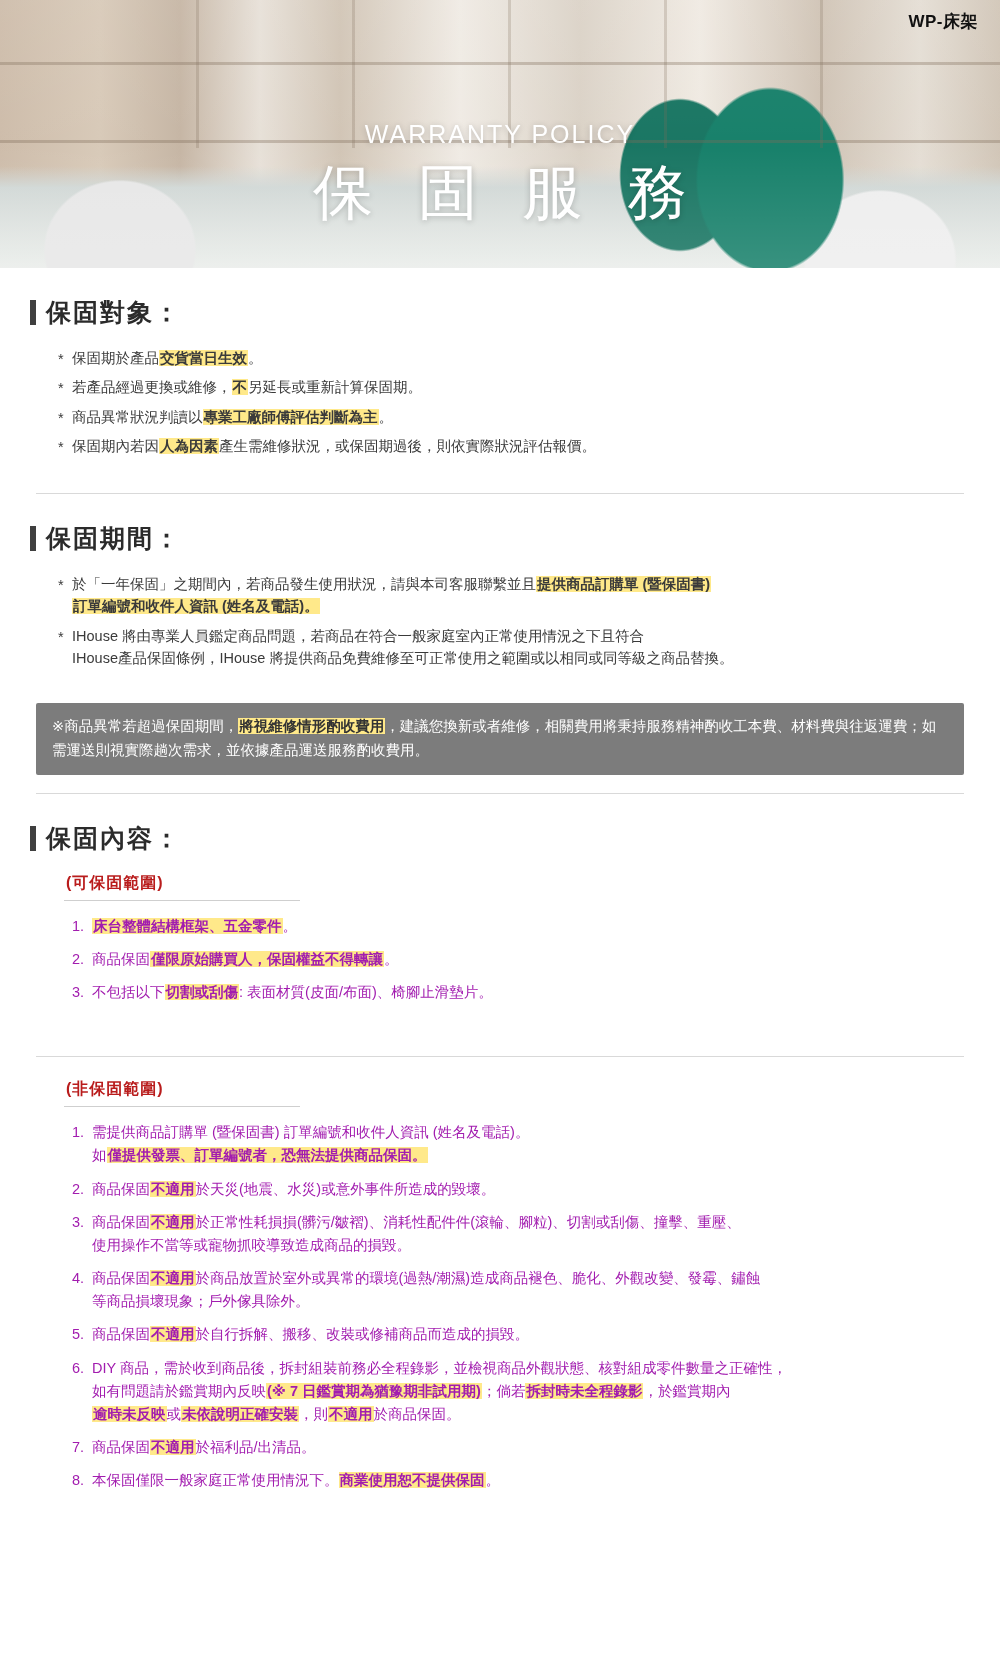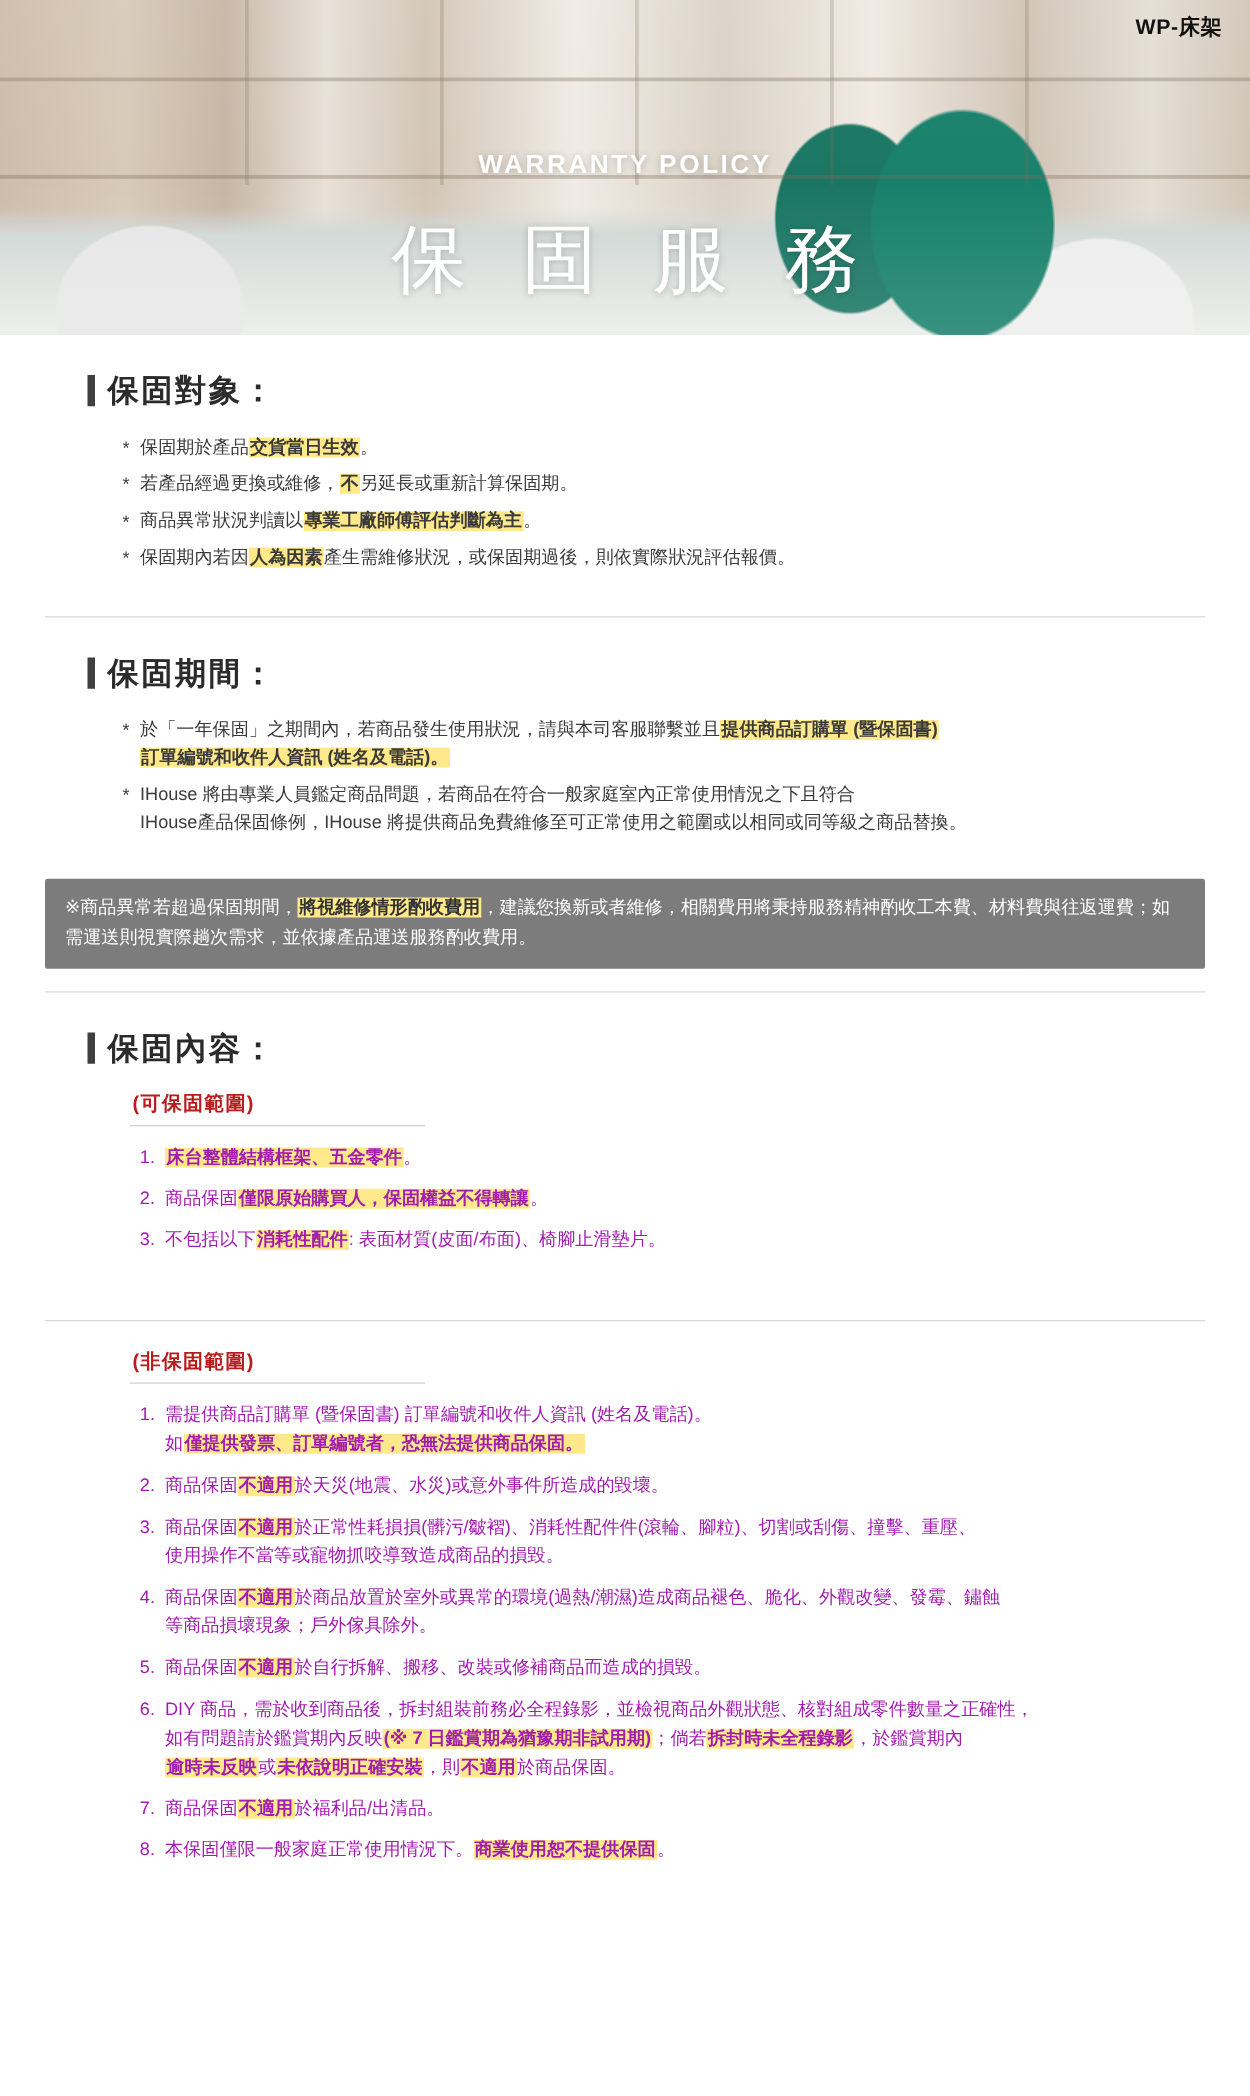--- a/index.html
+++ b/index.html
@@ -49,42 +49,42 @@
     position:absolute; inset:0;
     background:linear-gradient(to bottom, rgba(255,255,255,0.10), rgba(255,255,255,0.05) 55%, rgba(255,255,255,0.18));
   }
   .hero-title-wrap {
     position:absolute; left:0; right:0; top:120px;
     text-align:center;
     color:#fff;
     text-shadow:0 1px 6px rgba(0,0,0,0.22);
   }
   .hero-sub {
-    font-size:21px;
+    font-size:25px;
     letter-spacing:2px;
-    font-weight:700;
-    margin-bottom:24px;
+    font-weight:400;
+    margin-bottom:4px;
   }
   .hero-main {
     font-size:60px;
     letter-spacing:14px;
     font-weight:400;
     padding-left:14px;
   }
   .hero-code {
     position:absolute; right:22px; top:10px;
     font-size:17px;
     font-weight:bold;
     color:#111;
     letter-spacing:0.5px;
   }
 
   
   .content { padding:0 0 40px 0; }
-  .section { padding:28px 70px 10px 70px; }
+  .section { padding:28px 70px 10px 30px; }
   .divider { height:1px; background:#d9d9d9; margin:18px 36px 0 36px; }
 
   h2.sec-title {
     font-size:25px;
     font-weight:bold;
     color:#2b2b2b;
     margin:0 0 18px 0;
     display:flex;
     align-items:center;
     letter-spacing:2px;
@@ -205,21 +205,21 @@
     <div class="section">
       <h2 class="sec-title">
         <span class="bar"></span>
         <span>保固內容：</span>
       </h2>
       <div class="subhead">(可保固範圍)</div>
       <div class="subhead-rule"></div>
       <ol class="num-list" id="covered-list">
           <li><span><span class="hl">床台整體結構框架、五金零件</span><span>。</span></span></li>
           <li><span><span>商品保固</span><span class="hl">僅限原始購買人，保固權益不得轉讓</span><span>。</span></span></li>
-          <li><span><span>不包括以下</span><span class="hl">消耗性配件</span><span>: 表面材質(皮面/布面)、椅腳止滑墊片。</span></span></li>
+          <li><span><span>不包括以下</span><span class="hl">切割或刮傷</span><span>: 表面材質(皮面/布面)、椅腳止滑墊片。</span></span></li>
         </ol>
       <div class="gap-md"></div>
     </div>
 
     <div class="divider"></div>
 
     <div class="section" style="padding-top:22px;">
       <div class="subhead">(非保固範圍)</div>
       <div class="subhead-rule"></div>
       <ol class="num-list" id="excluded-list">

